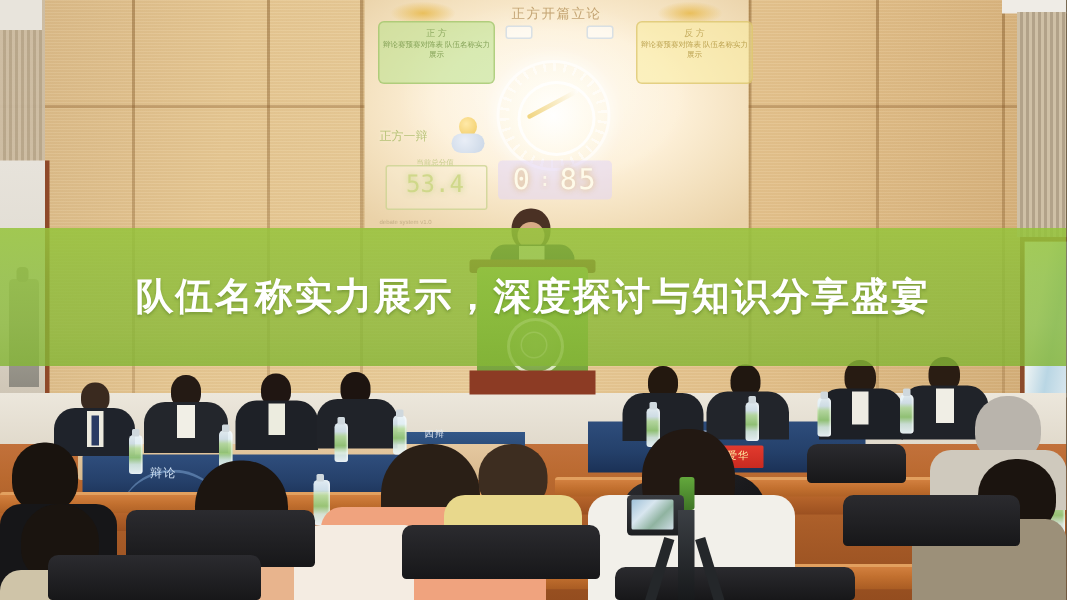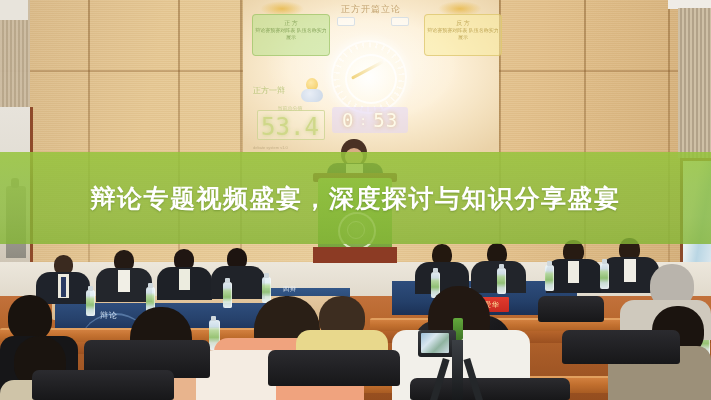--- a/index.html
+++ b/index.html
@@ -248,21 +248,21 @@
     border: 1px solid rgba(200,210,140,.75);
     border-radius: 2px;
     background: rgba(255,255,240,.2);
   }
   .scr-score {
     position: absolute;
     left: 16px; top: 113px;
     width: 62px;
     text-align: center;
     font-family: "DejaVu Sans Mono", monospace;
-    font-size: 24px;
+    font-size: 16px;
     color: rgba(205,215,135,0.95);
     text-shadow: 0 0 4px rgba(190,210,120,.8);
   }
   .scr-score-lbl {
     position: absolute;
     left: 14px; top: 105px;
     width: 66px;
     text-align: center;
     font-size: 5px;
     color: rgba(190,200,130,.85);
@@ -615,21 +615,21 @@
       <div class="scr-tab b"></div>
 
       <div class="scr-dial">
         <div class="scr-ticks"></div>
         <div class="scr-needle"></div>
       </div>
 
       <div class="scr-timer">
         <span>0</span>
         <span class="cl">:</span>
-        <span>53</span>
+        <span>85</span>
       </div>
 
       <div class="scr-side-lbl">正方一辩</div>
       <div class="scr-bulb">
         <div class="b1"></div>
         <div class="b2"></div>
       </div>
 
       <div class="scr-score-lbl">当前总分值</div>
       <div class="scr-score-box"></div>
@@ -759,16 +759,16 @@
     <div class="camera-body"></div>
     <div class="camera-lcd"></div>
     <div class="tripod"></div>
     <div class="tripod-leg" style="left:436px; top:358px; transform:rotate(17deg);"></div>
     <div class="tripod-leg" style="left:470px; top:358px; transform:rotate(-17deg);"></div>
 
   </div>
 
   <div class="band"></div>
   <div class="band-text">
-    <div class="band-line">辩论专题视频盛宴，深度探讨与知识分享盛宴</div>
+    <div class="band-line">队伍名称实力展示，深度探讨与知识分享盛宴</div>
   </div>
 
 </div>
 
 </body></html>

